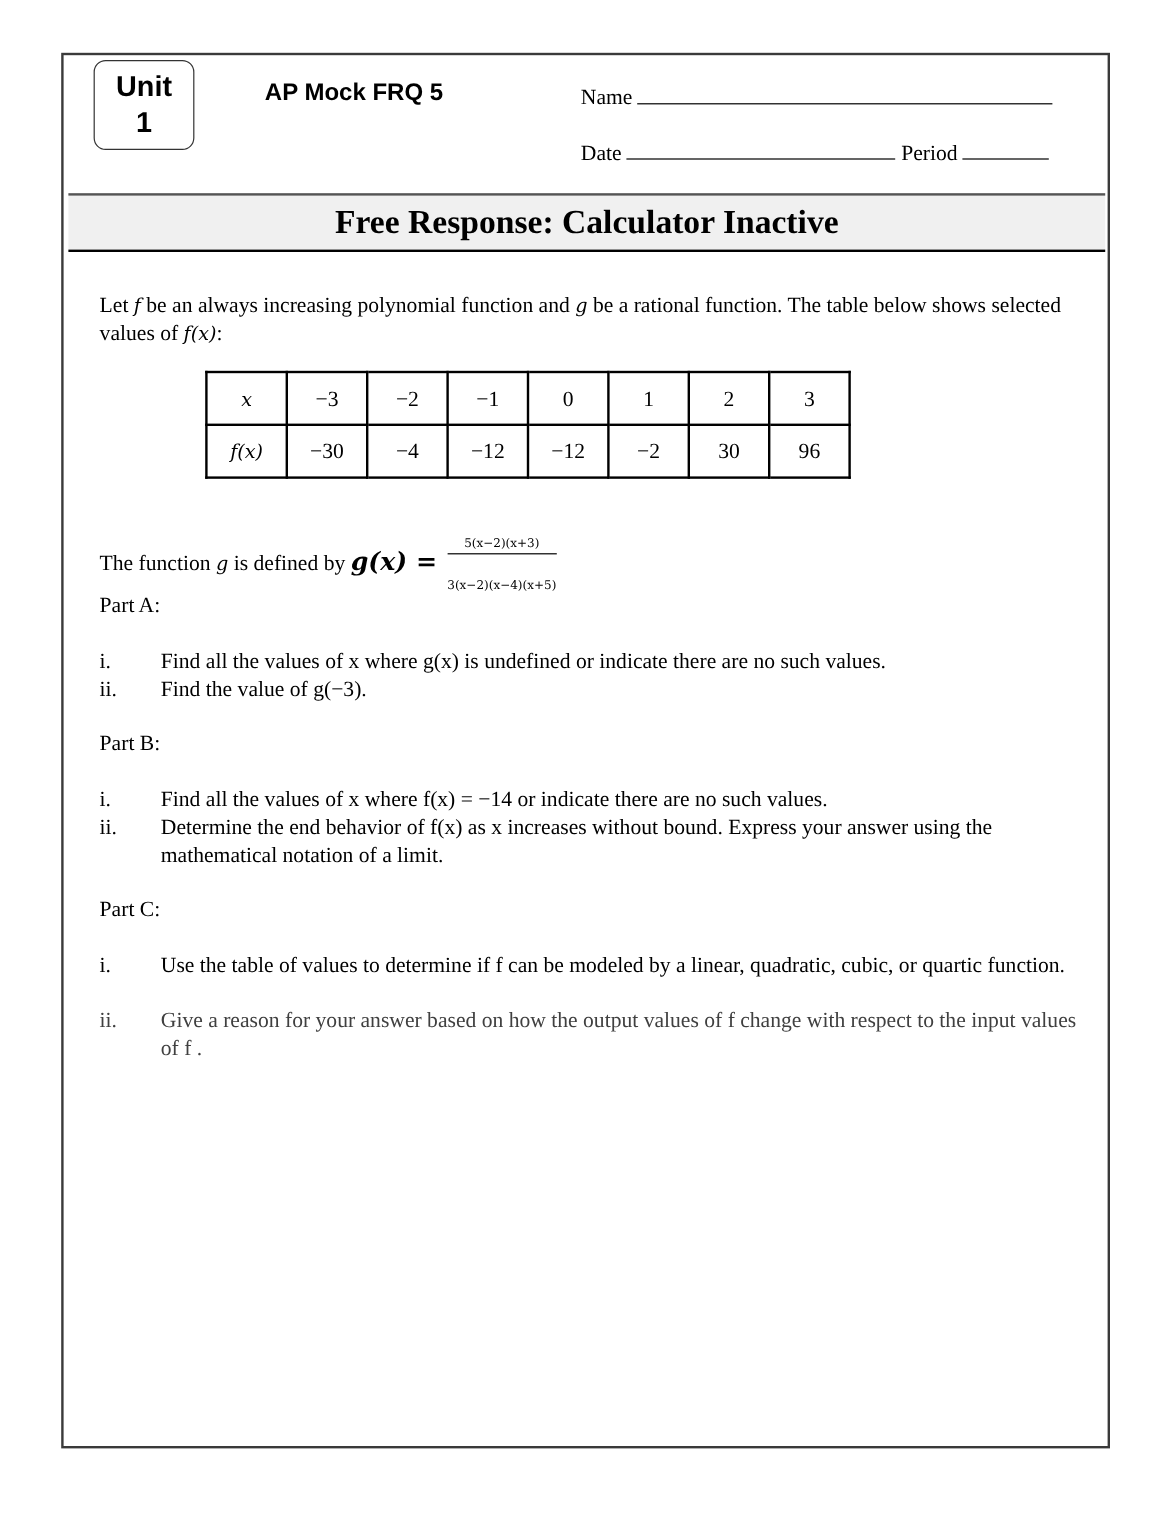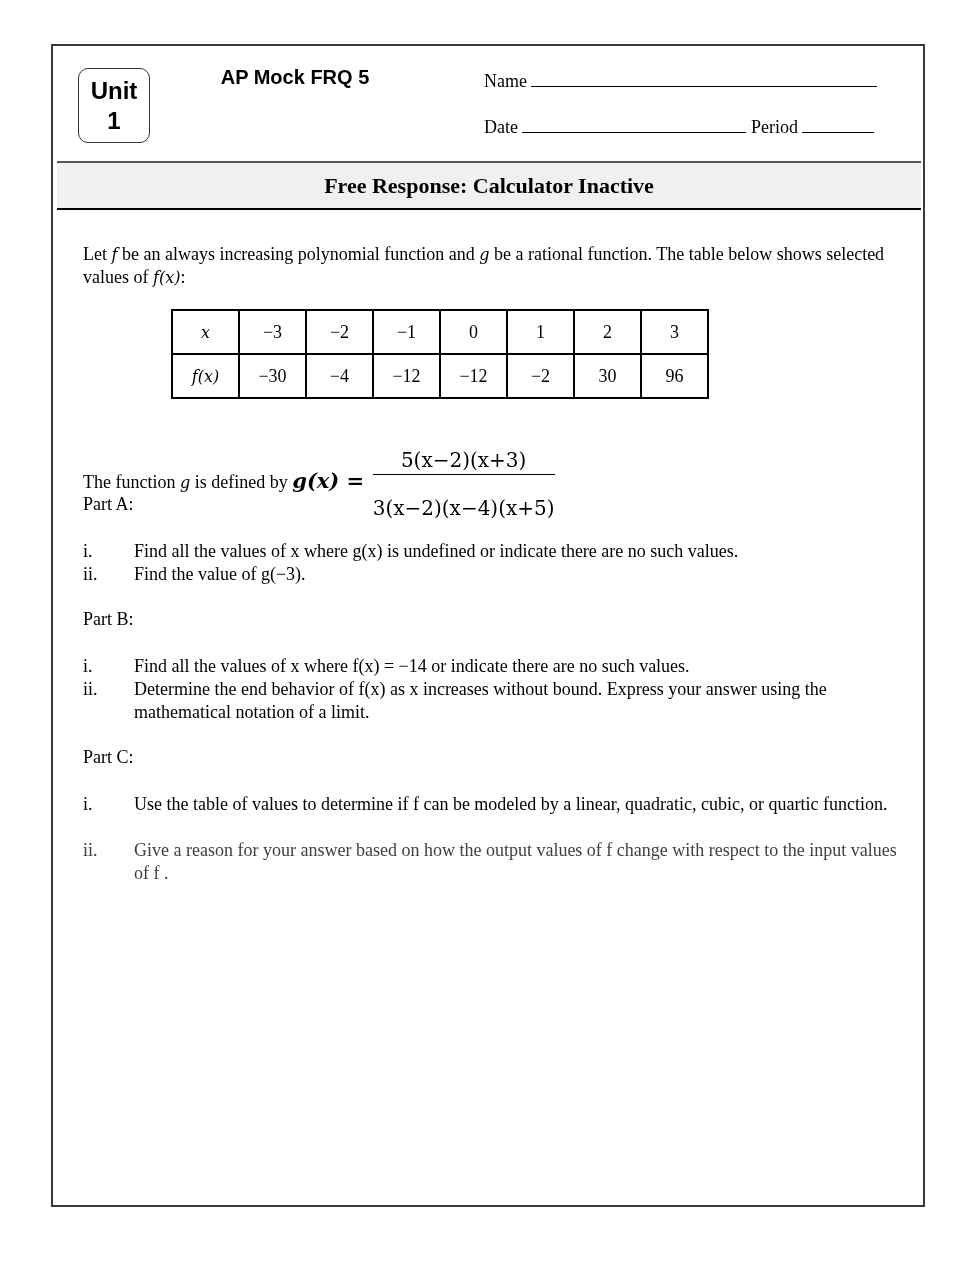--- a/index.html
+++ b/index.html
@@ -2,54 +2,54 @@
 <html><head>
 <meta charset="utf-8">
 <style>
   html, body { margin: 0; padding: 0; background: #ffffff; }
   body { width: 979px; height: 1266px; position: relative; font-family: "DejaVu Serif", serif; color: #000; }
   .page-frame {
     position: absolute; left: 51px; top: 44px; width: 874px; height: 1163px;
     border: 2px solid #3a3a3a; box-sizing: border-box;
   }
   .unit-box {
-    position: absolute; left: 78px; top: 68px; width: 72px; height: 75px;
+    position: absolute; left: 78px; top: 50px; width: 84px; height: 75px;
     border: 1.5px solid #333; border-radius: 10px; box-sizing: border-box;
     font-family: "Liberation Sans", sans-serif; font-weight: bold; font-size: 24px;
     text-align: center; line-height: 30px; padding-top: 7px;
   }
   .title-block {
     position: absolute; left: 175px; top: 64px; width: 240px;
     font-family: "Liberation Sans", sans-serif; font-weight: bold; font-size: 20px;
     text-align: center; line-height: 27px;
   }
   .name-line, .date-line {
     position: absolute; left: 484px; font-family: "Liberation Serif", serif; font-size: 18px;
     white-space: nowrap;
   }
   .name-line { top: 71px; }
   .date-line { top: 117px; }
   .blank { display: inline-block; border-bottom: 1px solid #000; height: 14px; vertical-align: baseline; }
   .section-band {
     position: absolute; left: 57px; top: 161px; width: 864px; height: 49px;
     background: #f0f0f0; border-top: 2px solid #555; border-bottom: 2px solid #000; box-sizing: border-box;
-    text-align: center; font-family: "Liberation Serif", serif; font-weight: bold; font-size: 22px; line-height: 45px;
+    text-align: center; font-family: "Liberation Serif", serif; font-weight: bold; font-size: 28px; line-height: 45px;
   }
   .body-text { position: absolute; left: 83px; width: 820px; font-family: "Liberation Serif", serif; font-size: 18px; line-height: 23px; }
   .math { font-style: italic; font-family: "DejaVu Serif", serif; font-size: 16px; }
   table.values {
     position: absolute; left: 171px; top: 309px; border-collapse: collapse;
     font-family: "Liberation Serif", serif; font-size: 18px;
   }
   table.values td {
     border: 2px solid #000; width: 65px; height: 42px; text-align: center; padding: 0;
   }
   .gdef { position: absolute; left: 83px; top: 448px; font-family: "Liberation Serif", serif; font-size: 18px; white-space: nowrap; }
   .gdef .gx { font-family: "DejaVu Serif", serif; font-style: italic; font-size: 21px; font-weight: bold; }
-  .frac { display: inline-block; vertical-align: middle; text-align: center; font-family: "DejaVu Serif", serif; font-size: 20px; margin-left: 4px; }
+  .frac { display: inline-block; vertical-align: middle; text-align: center; font-family: "DejaVu Serif", serif; font-size: 10px; margin-left: 4px; }
   .frac .num { display: block; border-bottom: 1px solid #000; padding: 0 2px 2px 2px; }
   .frac .den { display: block; padding-top: 1px; margin-top: 20px; }
   .part-label { position: absolute; left: 83px; font-family: "Liberation Serif", serif; font-weight: normal; font-size: 18px; }
   .item { position: absolute; left: 83px; width: 820px; font-family: "Liberation Serif", serif; font-size: 18px; line-height: 23px; }
   .item .num { position: absolute; left: 0; top: 0; }
   .item .txt { margin-left: 51px; display: block; }
   .item.grey { color: #404040; }
 </style>
 </head>
 <body>

